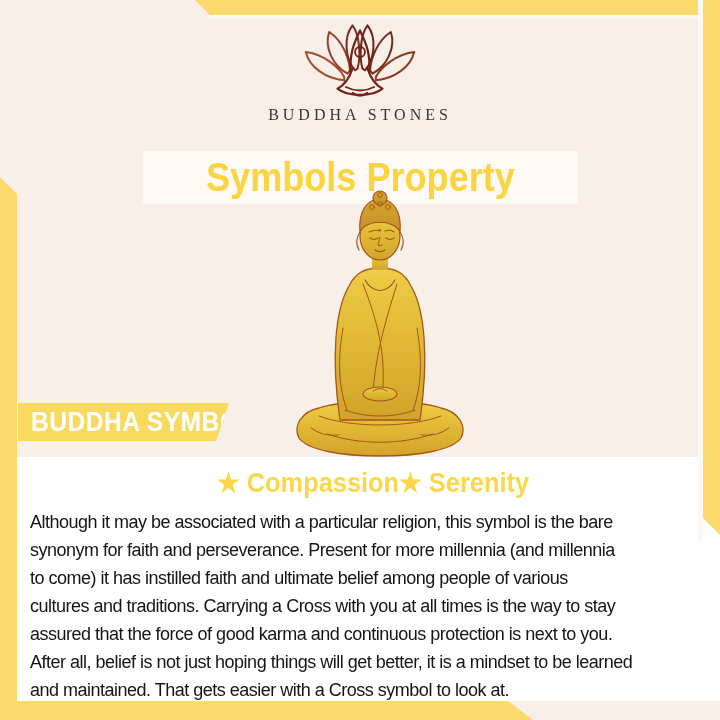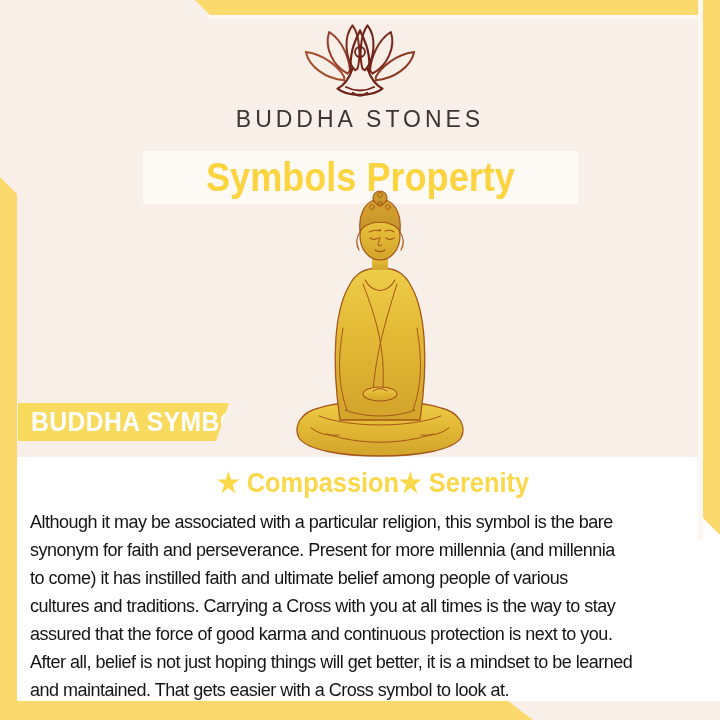--- a/index.html
+++ b/index.html
@@ -24,22 +24,22 @@
   .frame-bottom{left:0;top:701px;width:533px;height:19px;
     clip-path:polygon(0 0,508px 0,533px 19px,0 19px);}
   .edge-pale-top{position:absolute;left:208px;top:15px;width:512px;height:4px;background:#fdf7f1;}
   .edge-pale-right{position:absolute;left:698px;top:0;width:5px;height:540px;background:#fdf7f1;}
 
   
   .brand{position:absolute;left:0;top:22px;width:720px;text-align:center;}
   .brand svg{display:block;margin:0 auto;}
   .brand-name{
     display:block;margin-top:4px;
-    font-family:Liberation Sans, sans-serif;
-    font-size:23px;letter-spacing:4px;color:#3b3532;font-weight:500;
+    font-family:Liberation Serif, serif;
+    font-size:16px;letter-spacing:4px;color:#3b3532;font-weight:500;
   }
 
   
   .title-box{
     position:absolute;left:143px;top:127px;width:435px;height:53px;
     background:#fdf9f4;display:flex;align-items:center;justify-content:center;margin-top:24px;
   }
   .title-text{
     display:inline-block;transform:scaleX(0.88);
     font-size:41px;font-weight:bold;color:#fbd43f;letter-spacing:0;

